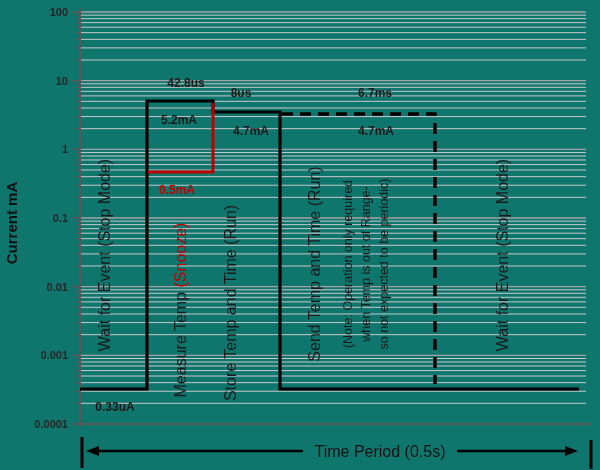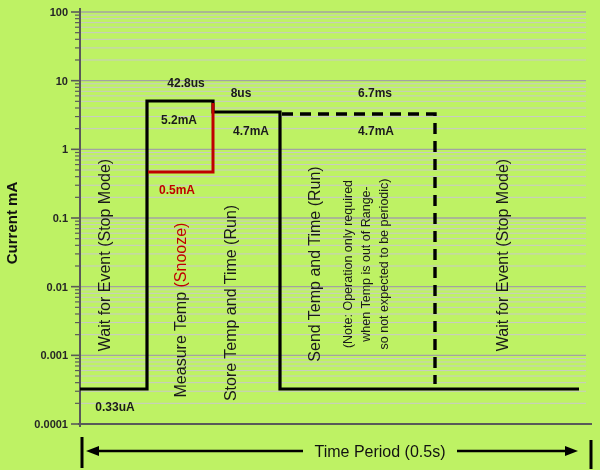--- a/index.html
+++ b/index.html
@@ -1,20 +1,20 @@
 <!DOCTYPE html>
 <html><head>
 <meta charset="utf-8">
 <style>
   html, body { margin: 0; padding: 0; background: #ffffff; }
   #stage {
     position: relative;
     width: 600px;
     height: 470px;
-    background: #bef264;
+    background: #0f766e;
     font-family: "Liberation Sans", sans-serif;
     overflow: hidden;
   }
   svg text { font-family: "Liberation Sans", sans-serif; }
 </style>
 </head>
 <body>
 
 <div id="stage">
   <svg id="chart-svg" width="600" height="470" viewBox="0 0 600 470">

